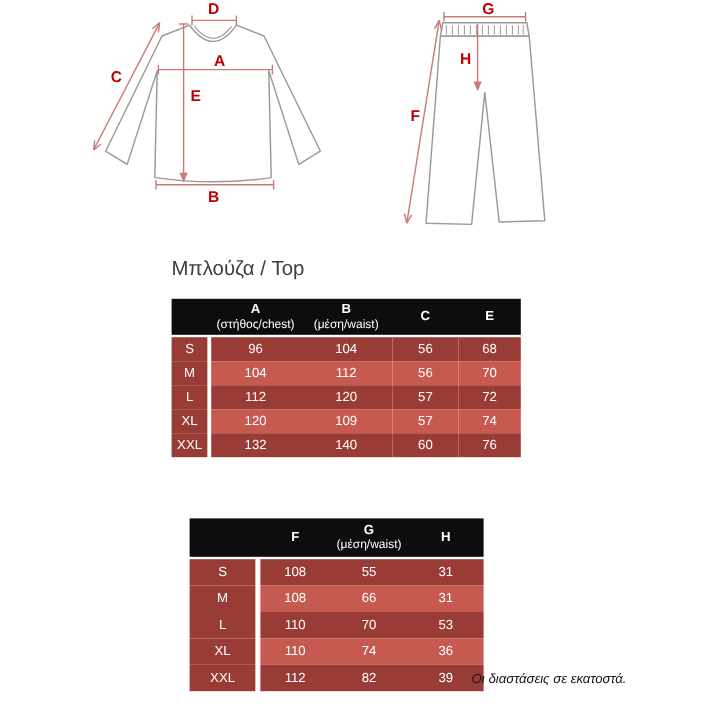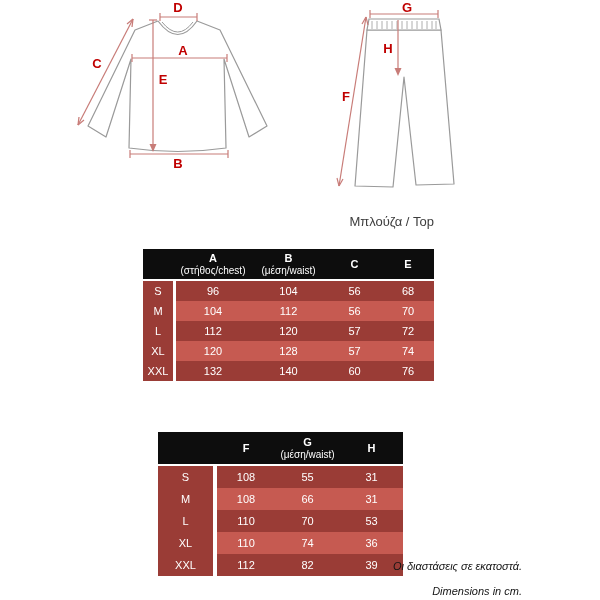--- a/index.html
+++ b/index.html
@@ -35,21 +35,21 @@
   .tableB{left:158px;top:432px;width:245px;}
   .tableB .thead{height:32px;}
   .tableB .trow{height:22px;}
   .tableB .cell{line-height:22px;}
   .tB-size{width:55px;}
   .tB-sp{width:4px;}
   .tB-c1{width:58px;}
   .tB-c2{width:65px;}
   .tB-c3{width:63px;}
   
-  .tbl-title{position:absolute;text-align:right;font-size:13px;color:#3d3d3d;}
+  .tbl-title{position:absolute;text-align:left;font-size:17px;color:#3d3d3d;}
   .title-top{left:143px;top:214px;width:291px;}
   .title-pants{left:158px;top:400px;width:245px;}
   .footnote{position:absolute;left:250px;width:272px;text-align:right;
             font-size:11px;font-weight:normal;font-style:italic;color:#141414;}
   .fn-el{top:560px;}
   .fn-en{top:585px;}
 </style>
 </head>
 <body>
 
@@ -170,21 +170,21 @@
           <div class="sp tA-sp"></div>
         <div class="cell datacell tA-c1">112</div>
         <div class="cell datacell tA-c2">120</div>
         <div class="cell datacell tA-c3">57</div>
         <div class="cell datacell tA-c4">72</div>
       </div>
       <div class="trow r-light">
         <div class="cell sizecell tA-size">XL</div>
           <div class="sp tA-sp"></div>
         <div class="cell datacell tA-c1">120</div>
-        <div class="cell datacell tA-c2">128</div>
+        <div class="cell datacell tA-c2">109</div>
         <div class="cell datacell tA-c3">57</div>
         <div class="cell datacell tA-c4">74</div>
       </div>
       <div class="trow r-dark">
         <div class="cell sizecell tA-size">XXL</div>
           <div class="sp tA-sp"></div>
         <div class="cell datacell tA-c1">132</div>
         <div class="cell datacell tA-c2">140</div>
         <div class="cell datacell tA-c3">60</div>
         <div class="cell datacell tA-c4">76</div>
@@ -243,15 +243,14 @@
         <div class="cell sizecell tB-size">XXL</div>
           <div class="sp tB-sp"></div>
         <div class="cell datacell tB-c1">112</div>
         <div class="cell datacell tB-c2">82</div>
         <div class="cell datacell tB-c3">39</div>
       </div>
     </div>
   </div>
 
   <div class="footnote fn-el">Οι διαστάσεις σε εκατοστά.</div>
-  <div class="footnote fn-en">Dimensions in cm.</div>
 
 </div>
 
 </body></html>

